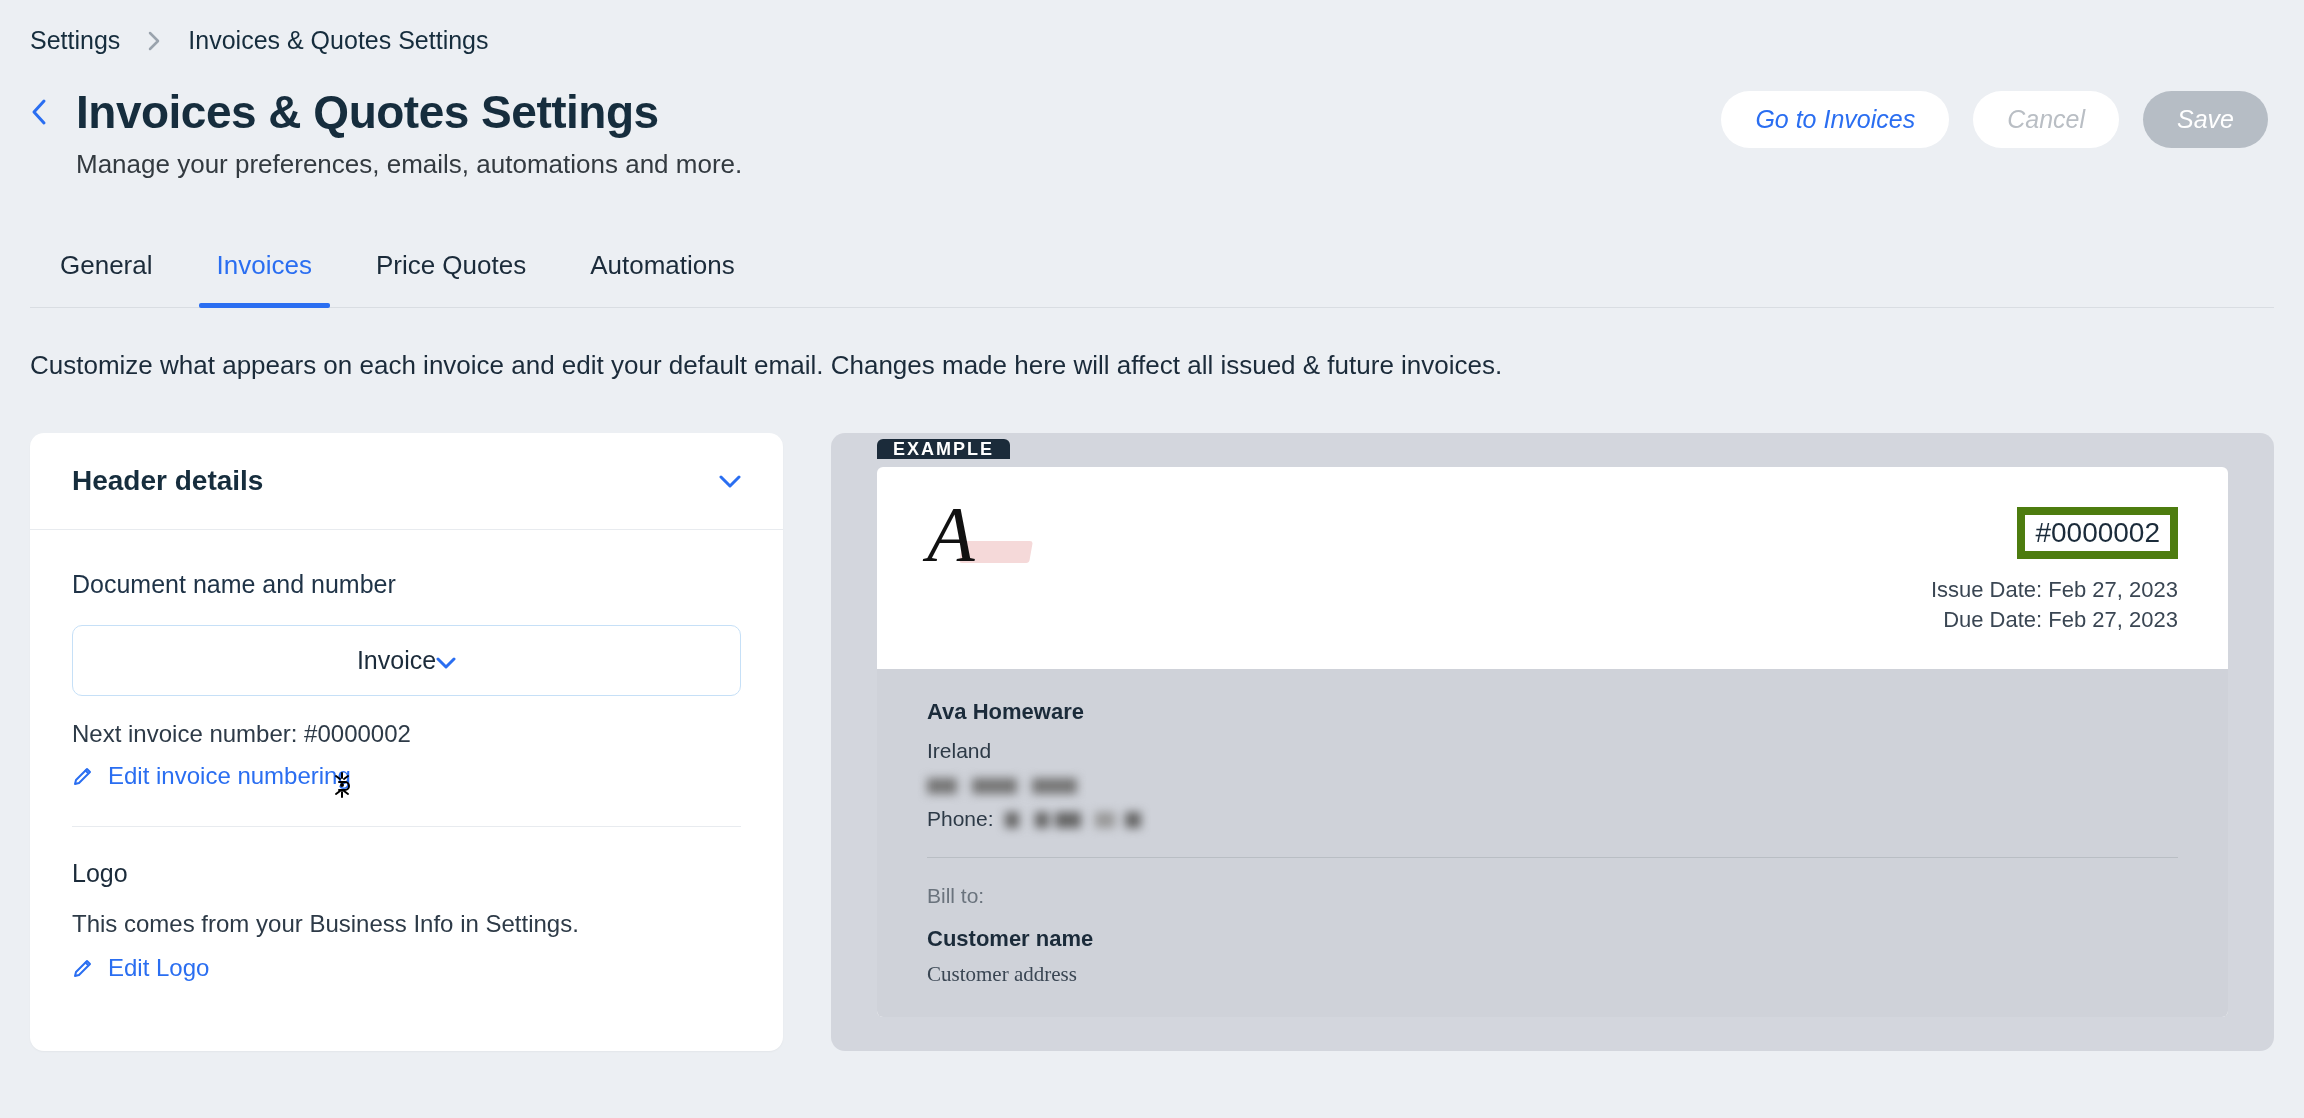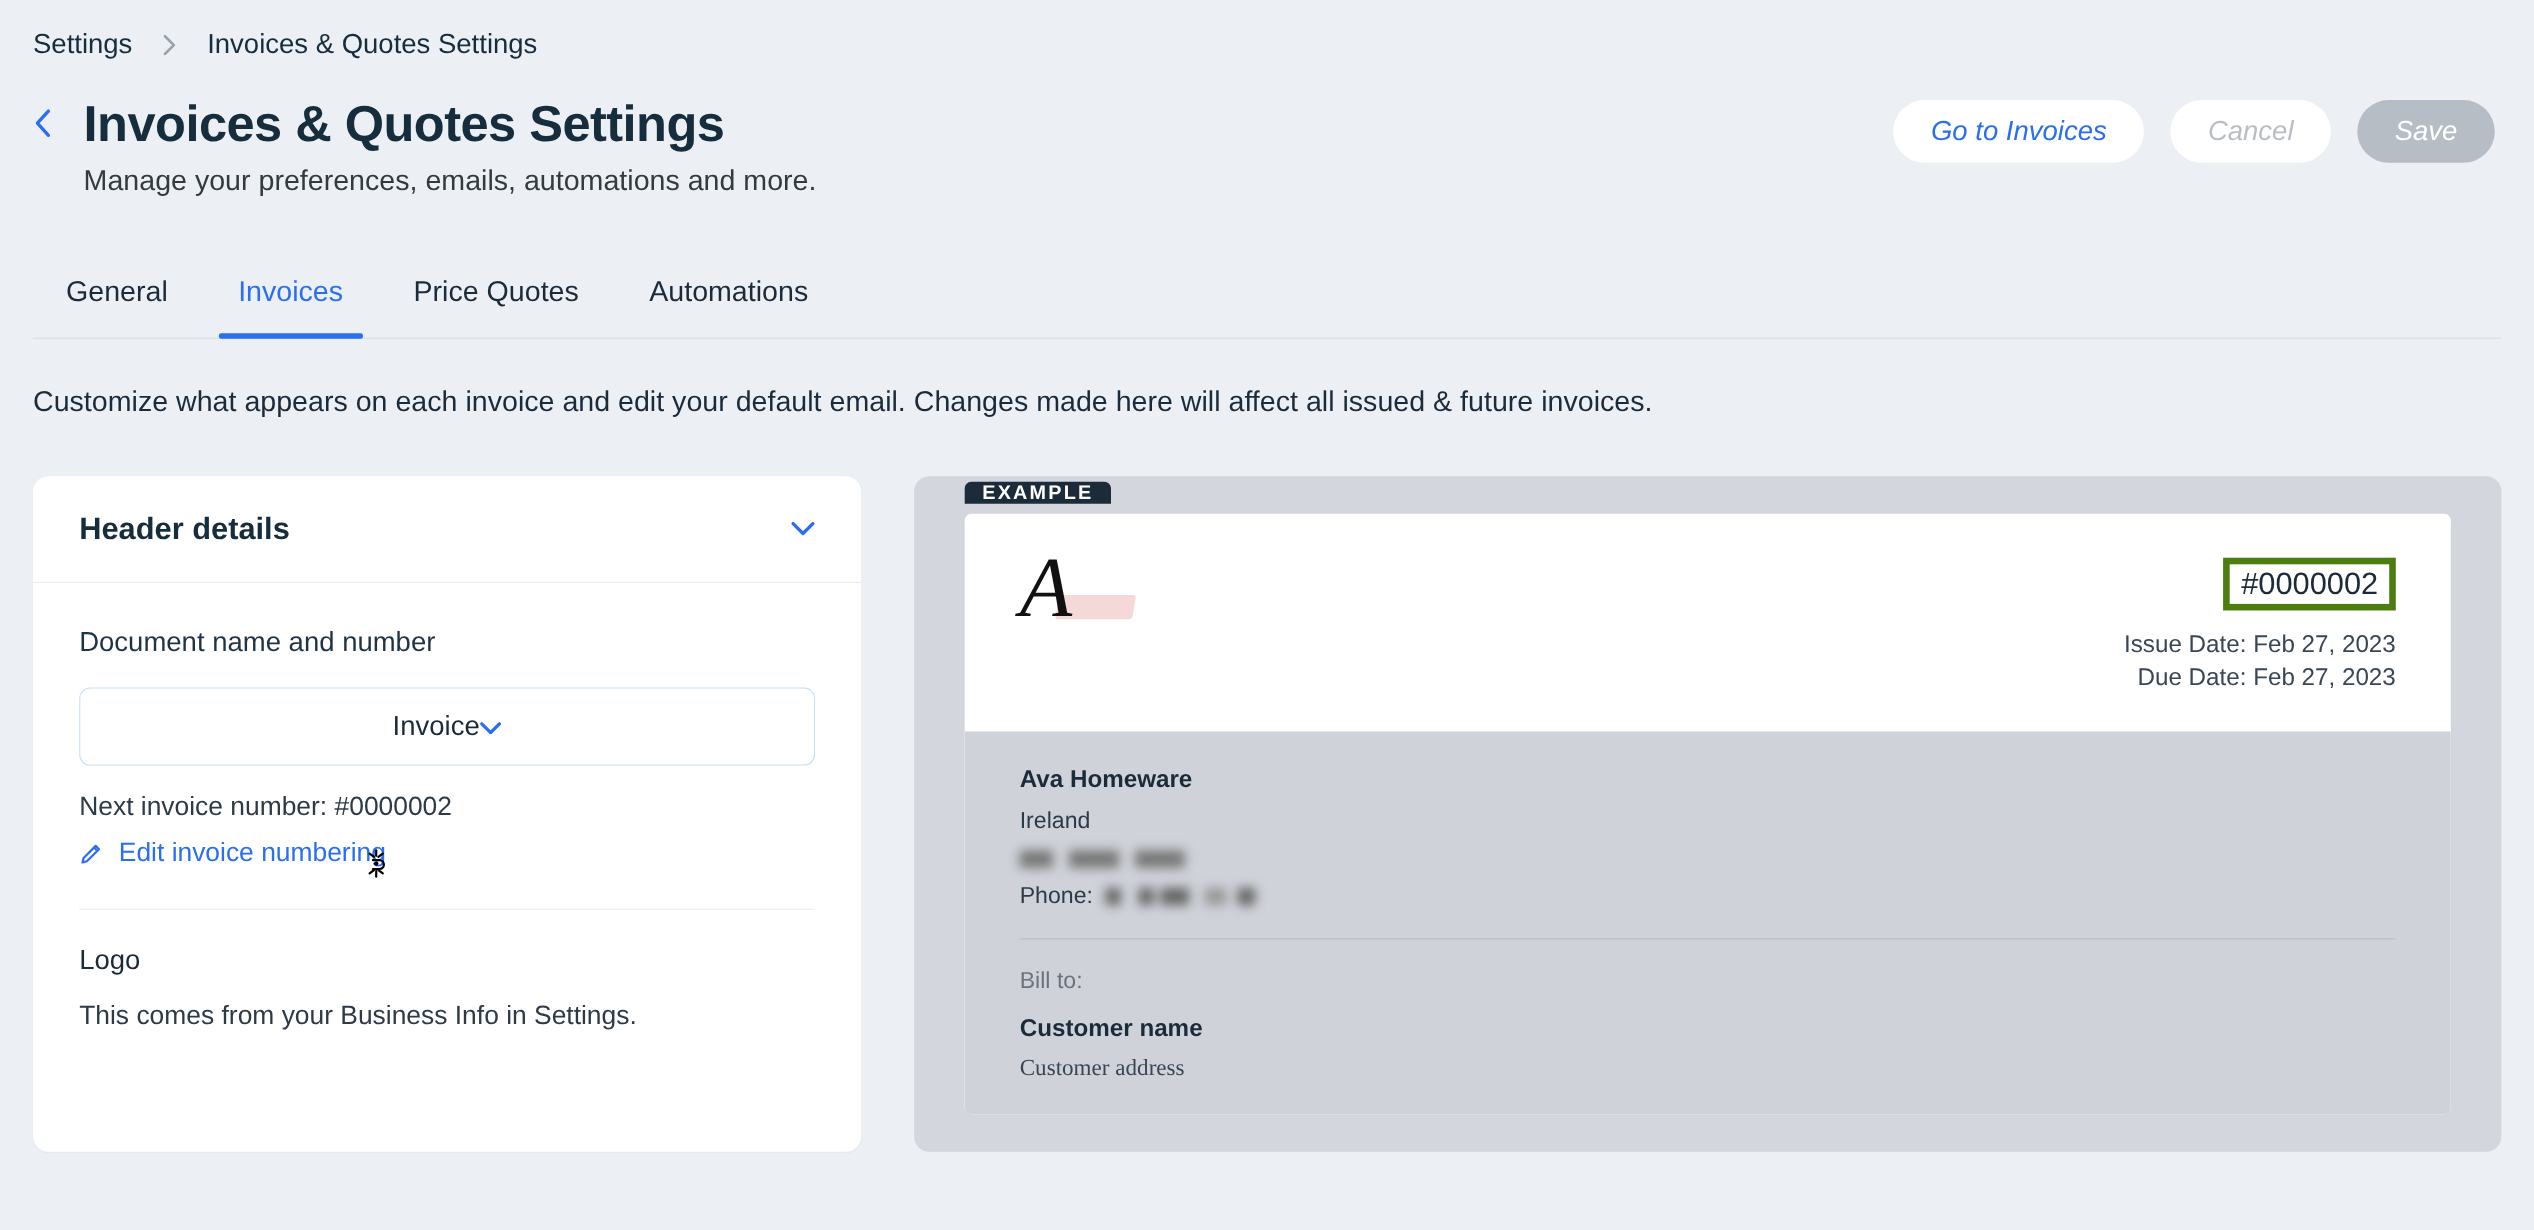--- a/index.html
+++ b/index.html
@@ -177,21 +177,21 @@
     top: 34px; left: 34px;
     width: 70px; height: 22px;
     background: #f5d9d9;
     transform: skewX(-10deg);
     z-index: 1;
     border-radius: 3px;
   }
   .inv-meta { text-align: right; }
   .inv-number {
     display: inline-block;
-    border: 6px solid #4d7c0f;
+    border: 8px solid #4d7c0f;
     padding: 2px 10px;
     font-size: 28px;
     font-weight: 500;
     color: #1b2b3a;
     margin-bottom: 14px;
   }
   .inv-meta-line { font-size: 22px; color: #3a4653; margin-top: 4px; }
 
   .inv-body { background: #cfd2d9; padding: 30px 50px; }
   .biz-name { font-weight: 700; font-size: 22px; color: #1b2b3a; margin-bottom: 14px; }
@@ -293,20 +293,29 @@
                 <path d="M10 3v5M10 22v5M4 6l4 3M16 6l-4 3M4 24l4-3M16 24l-4-3M7 12h6a4 4 0 010 8H7" fill="none" stroke="#000" stroke-width="2" stroke-linecap="round"></path>
                 <circle cx="10" cy="15" r="2" fill="#000"></circle>
               </svg>
           </span>
         </div>
 
         <div class="divider"></div>
 
         <div class="section-title2">Logo</div>
         <div class="desc">This comes from your Business Info in Settings.</div>
+        <div class="link-row">
+          <span>
+            <svg width="22" height="22" viewBox="0 0 22 22" fill="none">
+                <path d="M3 19l1-4 11-11 3 3-11 11-4 1z" stroke="#2a6ef1" stroke-width="2" stroke-linejoin="round"></path>
+                <path d="M13 5l3 3" stroke="#2a6ef1" stroke-width="2"></path>
+              </svg>
+          </span>
+          <span>Edit Logo</span>
+        </div>
       </div>
     </div>
 
     <div class="preview-wrap">
       <div style="position:relative;">
         <div style="position:absolute; top:-34px; left:0;">
           <span class="example-badge">EXAMPLE</span>
         </div>
         <div class="invoice">
           <div class="inv-top">

